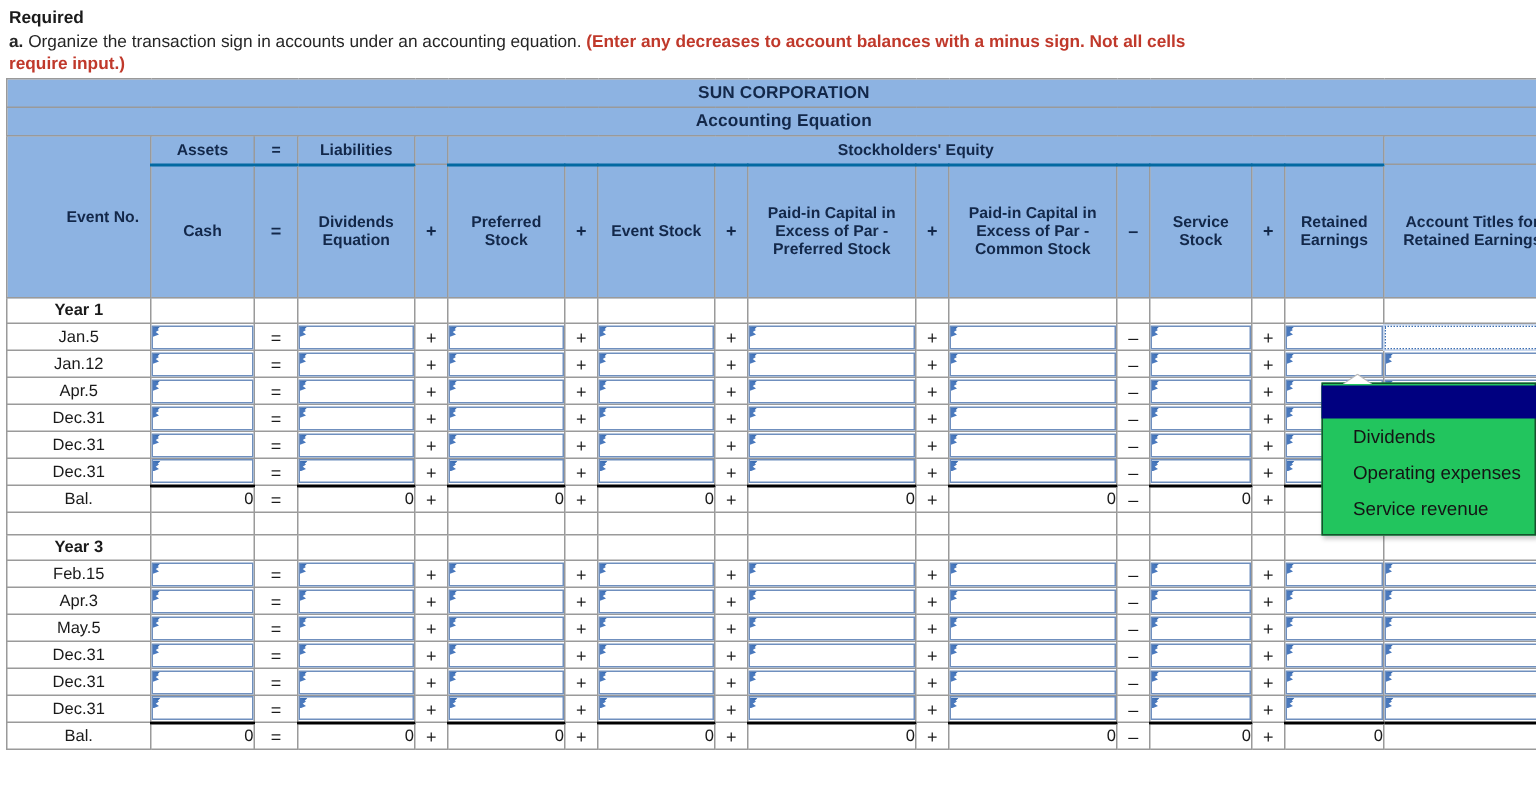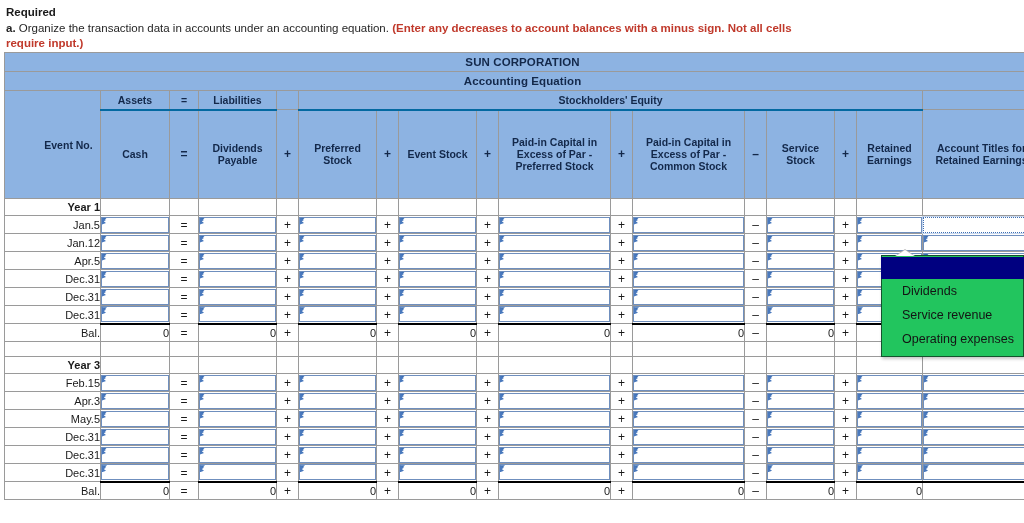--- a/index.html
+++ b/index.html
@@ -64,21 +64,21 @@
   .hdr.op { font-size: 12px; }
   .blank-h { background: #8db3e2; }
 
   
   tr.datarow td { height: 18px; }
   tr.sectionrow td { height: 17px; background: #ffffff; }
   tr.gaprow td { height: 15px; background: #ffffff; }
   tr.balrow td { height: 18px; }
 
   .evt {
-    text-align: right; padding-left: 4px;
+    text-align: center; padding-left: 4px;
     font-size: 11px; color: #1a1a1a; white-space: nowrap;
   }
   .evt.section { font-weight: bold; }
   .opcell {
     text-align: center; font-size: 12px; color: #1a1a1a;
     font-weight: normal;
   }
   .cellpad { padding: 1px 2px; }
 
   
@@ -169,21 +169,21 @@
   }
   .dd-pad-bot { height: 5px; }
 </style>
 </head>
 <body>
 
 <div id="root">
 
   <div class="instructions">
     <div class="req-title">Required</div>
-    <div class="req-body"><span class="lead">a.</span><span> Organize the transaction data in accounts under an accounting equation. </span><span class="warn">(Enter any decreases to account balances with a minus sign. Not all cells require input.)</span></div>
+    <div class="req-body"><span class="lead">a.</span><span> Organize the transaction sign in accounts under an accounting equation. </span><span class="warn">(Enter any decreases to account balances with a minus sign. Not all cells require input.)</span></div>
   </div>
 
   <div class="tbl-wrap">
     <table class="acct">
       <colgroup>
         <col style="width:96px">
         <col style="width:69px">
         <col style="width:29px">
         <col style="width:78px">
         <col style="width:22px">
@@ -216,21 +216,21 @@
           <td class="hdr se-top">=</td>
           <td class="hdr se-top">Liabilities</td>
           <td class="blank-h"></td>
           <td class="hdr se-top" colspan="11">Stockholders' Equity</td>
           <td class="blank-h" rowspan="1"></td>
         </tr>
 
         <tr>
           <td class="hdr tall">Cash</td>
           <td class="hdr tall op">=</td>
-          <td class="hdr tall">Dividends Payable</td>
+          <td class="hdr tall">Dividends Equation</td>
           <td class="hdr tall op">+</td>
           <td class="hdr tall">Preferred Stock</td>
           <td class="hdr tall op">+</td>
           <td class="hdr tall">Event Stock</td>
           <td class="hdr tall op">+</td>
           <td class="hdr tall">Paid-in Capital in Excess of Par - Preferred Stock</td>
           <td class="hdr tall op">+</td>
           <td class="hdr tall">Paid-in Capital in Excess of Par - Common Stock</td>
           <td class="hdr tall op">–</td>
           <td class="hdr tall">Service Stock</td>
@@ -782,18 +782,18 @@
           </tr>
         </tbody>
     </table>
   </div>
 
   <div class="dropdown">
     <div class="dd-notch-line"></div>
     <div class="dd-notch"></div>
     <div class="dd-item sel-blank">&nbsp;</div>
     <div class="dd-item">Dividends</div>
+    <div class="dd-item">Operating expenses</div>
     <div class="dd-item">Service revenue</div>
-    <div class="dd-item">Operating expenses</div>
     <div class="dd-pad-bot"></div>
   </div>
 
 </div>
 
 </body></html>

